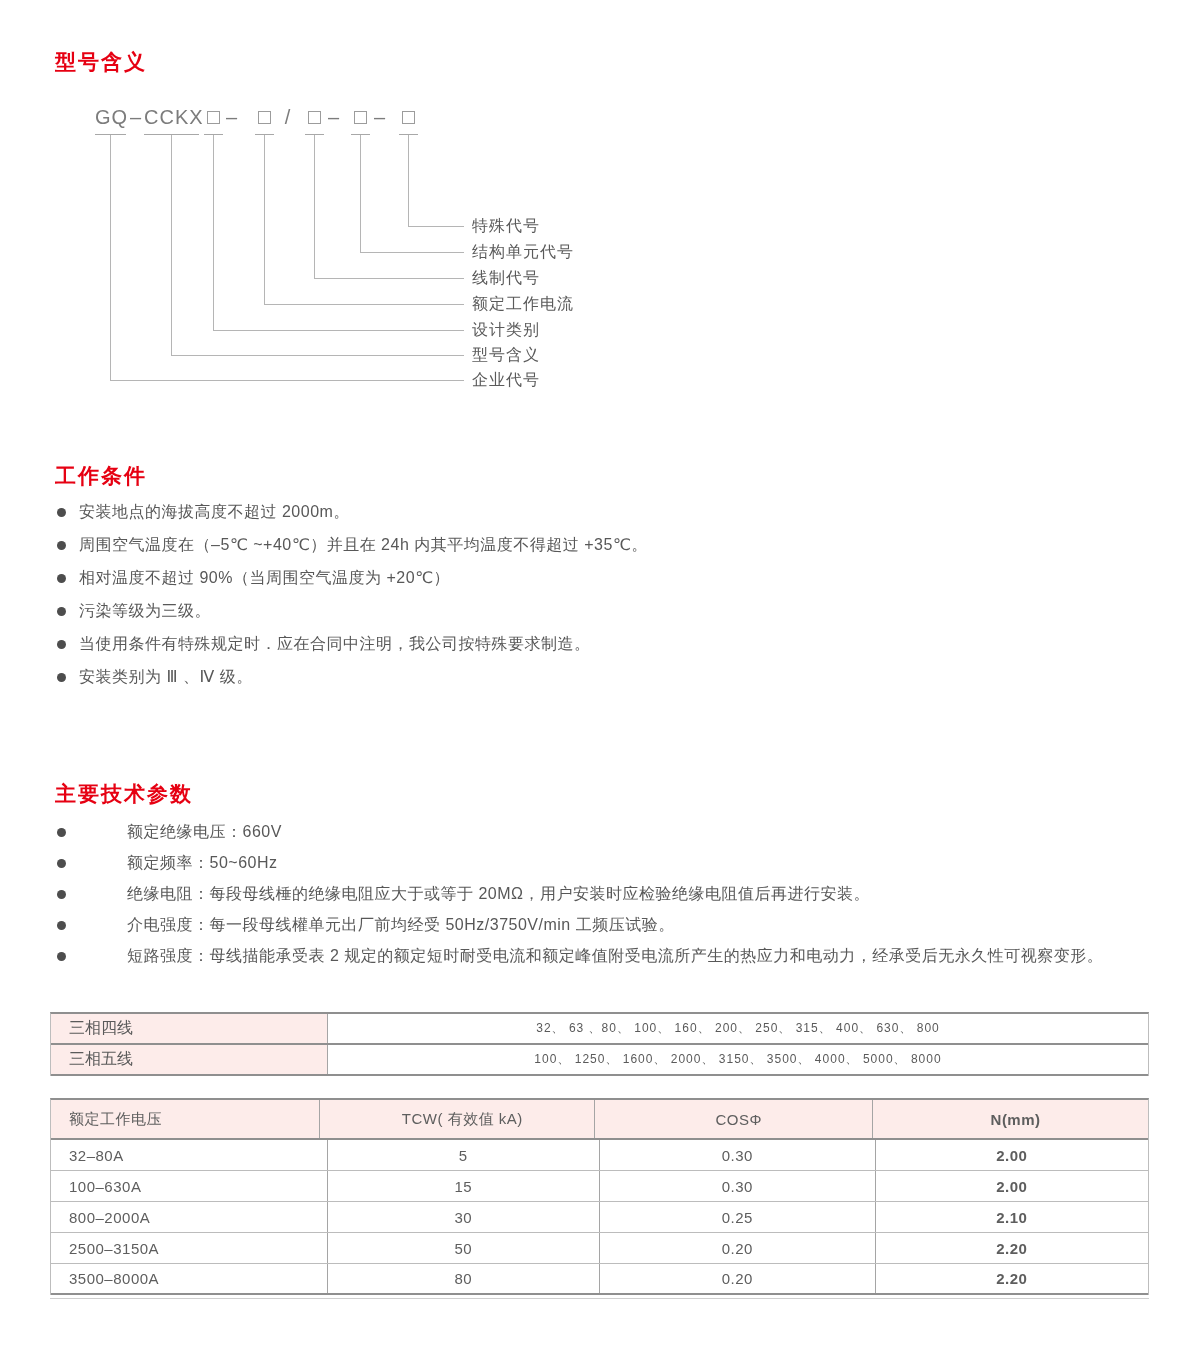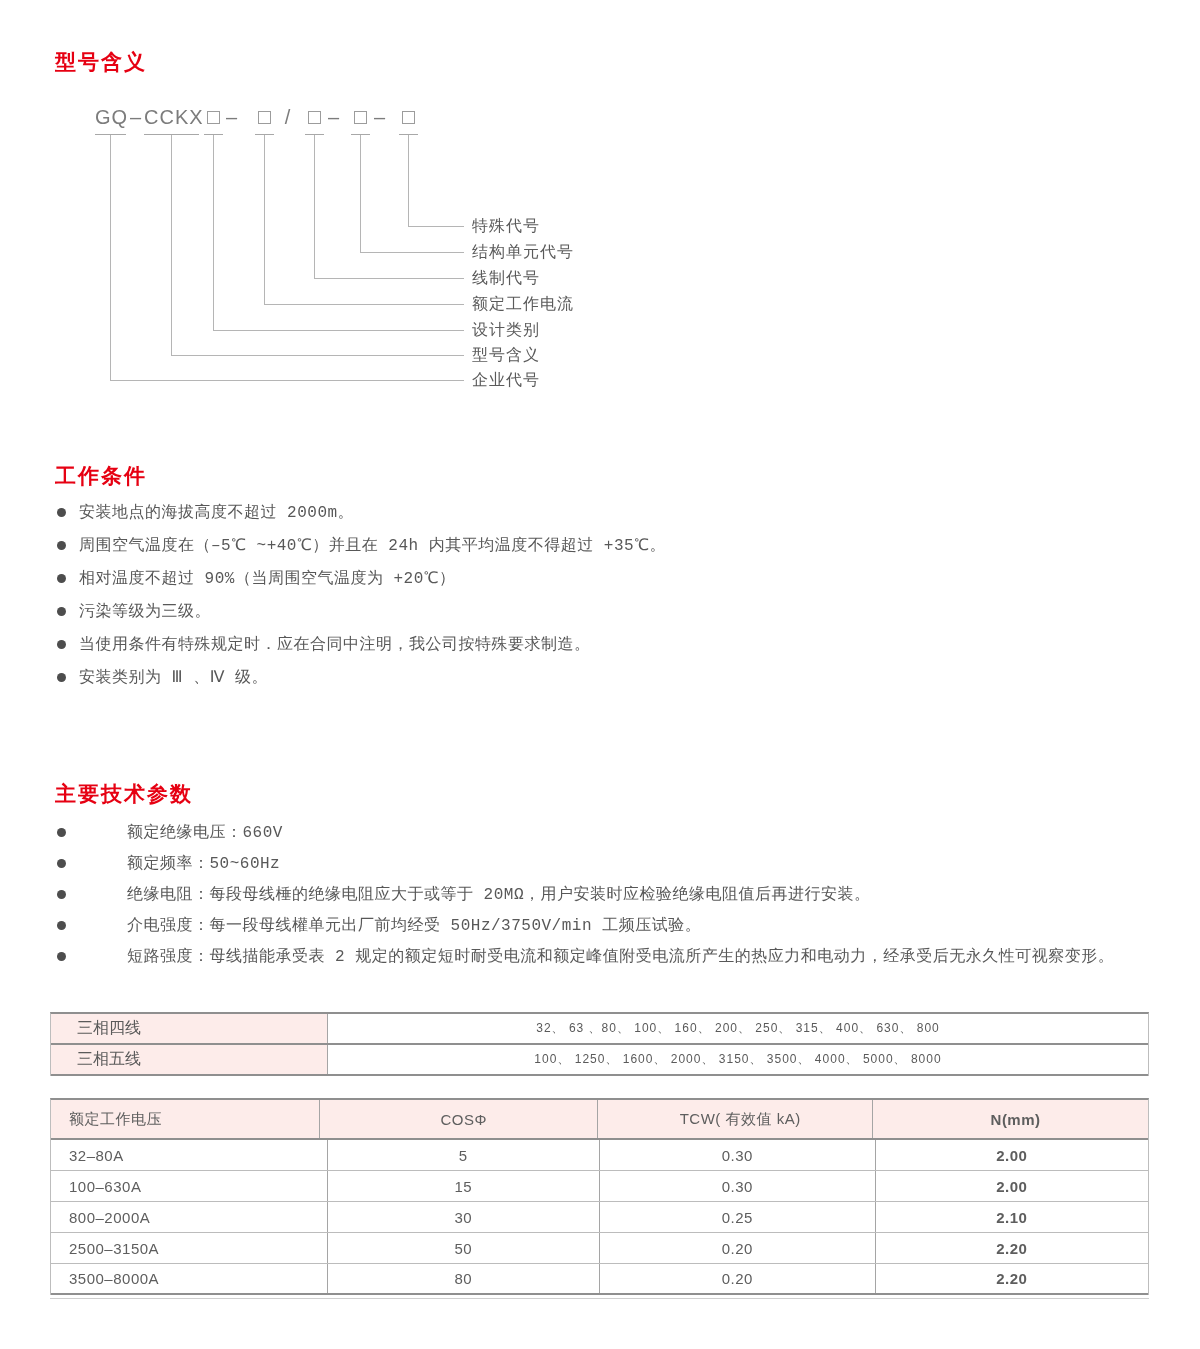--- a/index.html
+++ b/index.html
@@ -24,38 +24,38 @@
     font-size:20px; line-height:26px; color:#7c7c7c; letter-spacing:1px;
   }
   .cp.u { border-bottom:1px solid #a8a8a8; }
   .pbox { display:inline-block; width:13px; height:13px; border:1px solid #9c9c9c; margin-top:6px; background:#fff; }
   .conn-v { position:absolute; top:127px; left:var(--x); width:1px; height:calc(var(--y) - 127px); background:#b5b5b5; }
   .conn-h { position:absolute; top:var(--y); left:var(--x); width:calc(420px - var(--x)); height:1px; background:#b5b5b5; }
   .conn-label { position:absolute; left:428px; top:calc(var(--y) - 10px); font-size:16px; color:#5a5a5a; letter-spacing:1px; white-space:nowrap; }
 
   
   .blist { position:absolute; left:57px; list-style:none; }
-  .blist li { display:flex; align-items:center; white-space:nowrap;font-family:Liberation Mono, monospace; }
+  .blist li { display:flex; align-items:center; white-space:nowrap; }
   #work-list li { height:33px; }
   #tech-list li { height:31px;gap:48px; }
   .bullet {
     width:9px; height:9px; border-radius:50%; background:#4d4d4d;
     margin-right:13px; flex:0 0 auto;
   }
   .btext { font-size:16px; color:#585858; letter-spacing:0.5px; }
 
   
   #wire-table {
     position:absolute; left:50px; top:1012px; width:1099px;
     border-top:2px solid #8f8f8f; border-left:1px solid #bdbdbd; border-right:1px solid #bdbdbd;
   }
   .wrow { display:flex; height:31px; border-bottom:2px solid #8f8f8f; }
   .wlabel {
     width:277px; background:#fdecea; border-right:1px solid #a5a5a5;
-    display:flex; align-items:center; padding-left:26px; font-size:16px; color:#5a5a5a;
+    display:flex; align-items:center; padding-left:18px; font-size:16px; color:#5a5a5a;
   }
   .wvals { flex:1; display:flex; align-items:center; justify-content:center; font-size:12px; color:#5a5a5a; letter-spacing:1px; }
 
   
   #param-wrap { position:absolute; left:50px; top:1098px; width:1099px; }
   #param-table { border-top:2px solid #8f8f8f; border-left:1px solid #bdbdbd; border-right:1px solid #bdbdbd; }
   .prow { display:flex; height:31px; border-bottom:1px solid #bcbcbc; }
   .prow.phead { height:40px; background:#fdecea; border-bottom:2px solid #8f8f8f;gap:10px; }
   .prow:last-child { border-bottom:2px solid #8f8f8f; }
   .pc {
@@ -189,22 +189,22 @@
     <div class="wrow">
       <div class="wlabel">三相五线</div>
       <div class="wvals">100、 1250、 1600、 2000、 3150、 3500、 4000、 5000、 8000</div>
     </div>
   </div>
 
   <div id="param-wrap">
     <div id="param-table">
       <div class="prow phead">
         <div class="pc c1">额定工作电压</div>
+        <div class="pc c2">TCW( 有效值 kA)</div>
         <div class="pc c3">COSΦ</div>
-        <div class="pc c2">TCW( 有效值 kA)</div>
         <div class="pc c4">N(mm)</div>
       </div>
       <div class="prow">
         <div class="pc c1">32–80A</div>
         <div class="pc c2">5</div>
         <div class="pc c3">0.30</div>
         <div class="pc c4">2.00</div>
       </div>
       <div class="prow">
         <div class="pc c1">100–630A</div>

